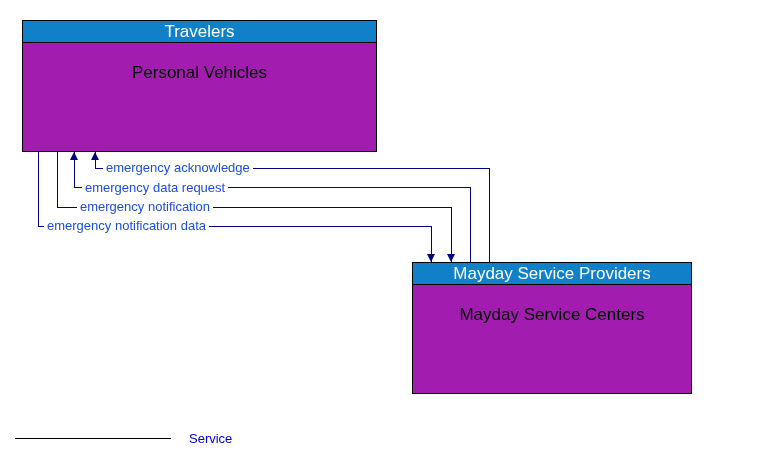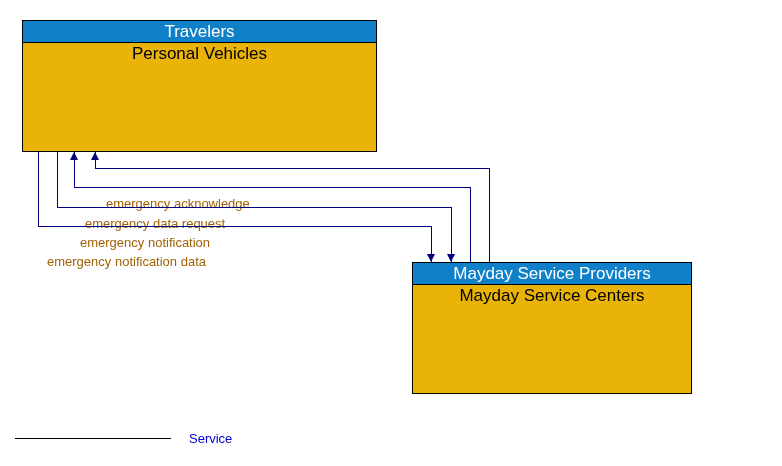--- a/index.html
+++ b/index.html
@@ -5,39 +5,39 @@
   html,body { margin:0; padding:0; background:#ffffff; }
   .canvas {
     position:relative;
     width:782px; height:466px;
     background:#ffffff;
     font-family:"Liberation Sans", sans-serif;
     overflow:hidden;
   }
   .entity-box {
     position:absolute;
-    background:#eab308;
+    background:#a21caf;
     border:1px solid #000000;
     box-sizing:border-box;
   }
   .entity-header {
     height:22px;
     background:#1081C8;
     border-bottom:1px solid #000000;
     color:#ffffff;
     text-align:center;
     line-height:22px;
     font-size:17px;
     box-sizing:border-box;
   }
   .entity-body {
     text-align:center;
     font-size:17px;
     color:#000000;
-    padding-top:1px;
+    padding-top:20px;
   }
   .hline, .vline {
     position:absolute;
     background:#000080;
   }
   .legend-line {
     position:absolute;
     background:#000000;
   }
   .arrow {
@@ -52,25 +52,24 @@
   .arrow-down {
     border-left:4px solid transparent;
     border-right:4px solid transparent;
     border-top:8px solid #000080;
   }
   .flow-label {
     position:absolute;
     height:16px;
     line-height:16px;
     font-size:13px;
-    color:#a16207;
+    color:#1d4ed8;
     background:#ffffff;
     padding:0 3px;
     white-space:nowrap;
-    margin-top:36px;
   }
   .legend-label {
     position:absolute;
     font-size:13px;
     color:#0000CD;
     white-space:nowrap;
   }
 </style>
 </head>
 <body>

